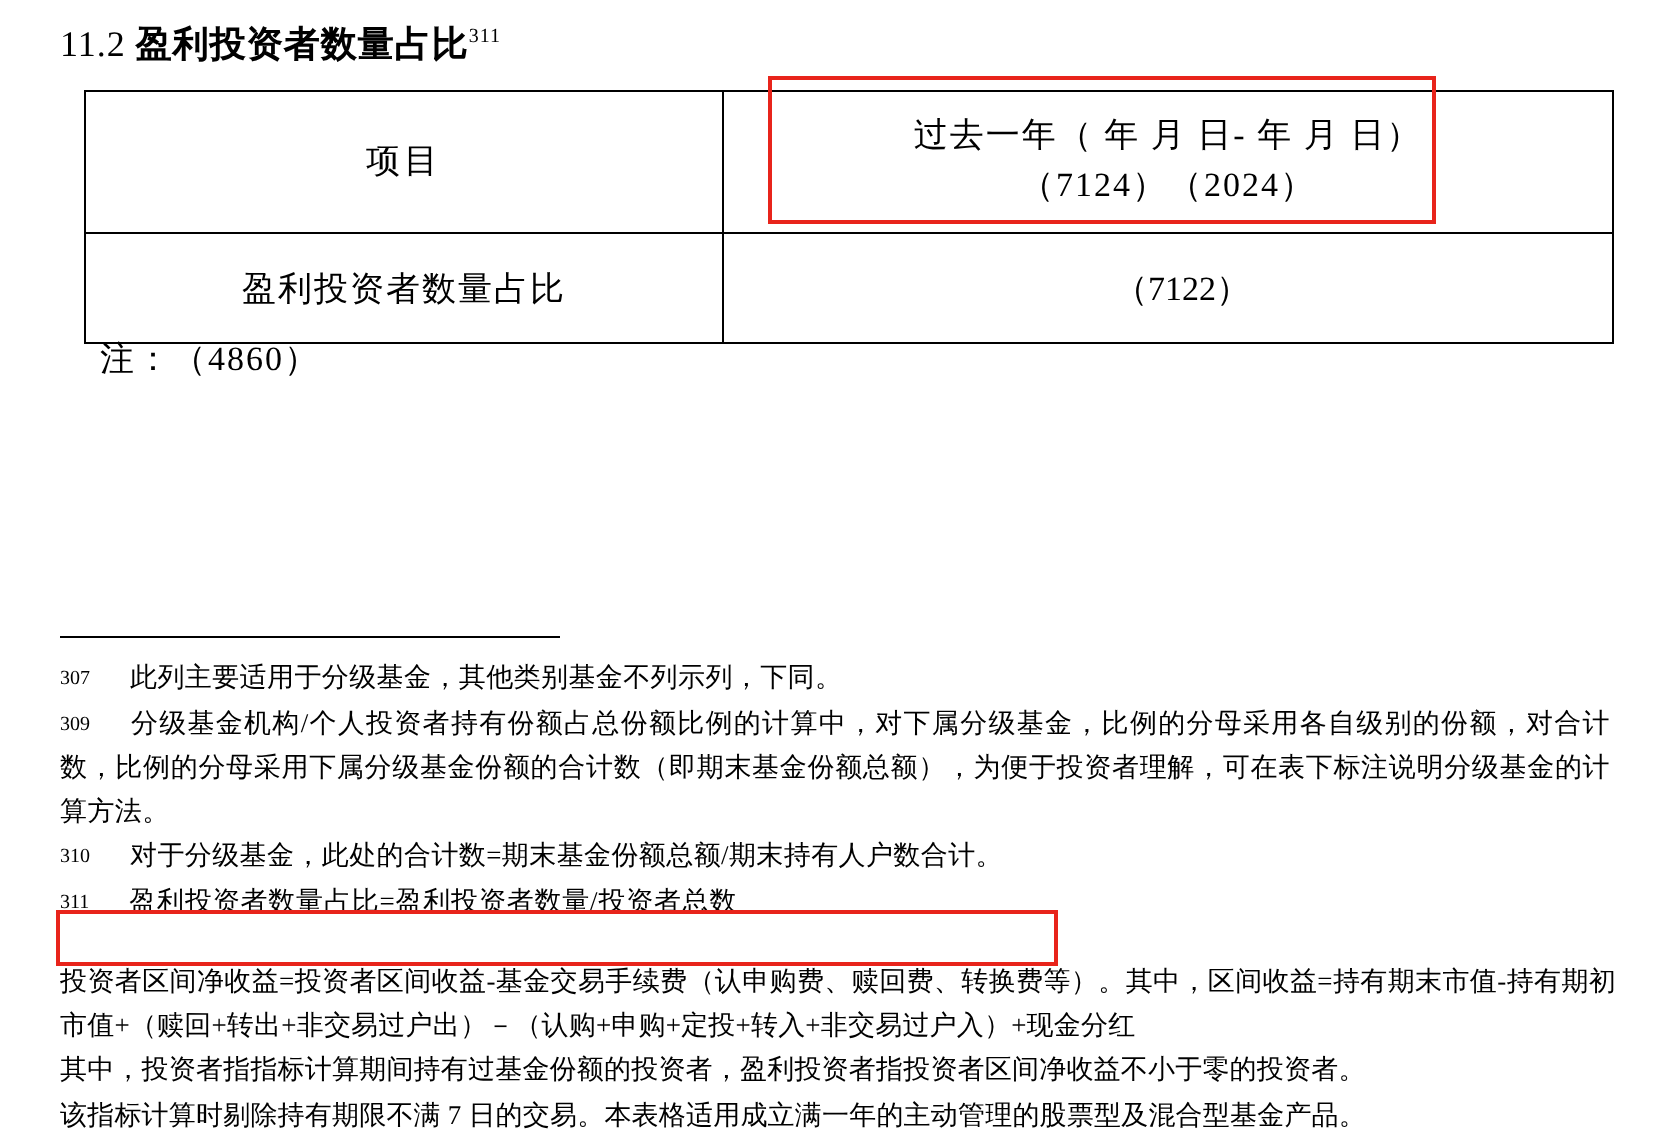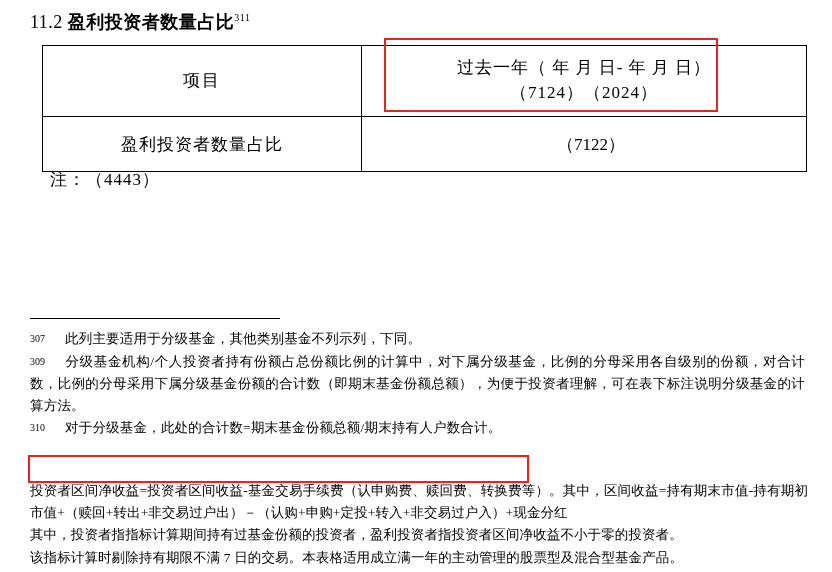--- a/index.html
+++ b/index.html
@@ -171,33 +171,36 @@
     </tr>
     <tr class="row">
       <td class="c1 wide2">盈利投资者数量占比</td>
       <td class="c2" style="text-align:center; padding-left:18px;">（7122）</td>
     </tr>
   </tbody>
     </table>
 
   <div class="redbox" id="redbox-header"></div>
 
-  <div class="note">注：（4443）</div>
+  <div class="note">注：（4860）</div>
 
   <div class="fn-rule"></div>
 
   <div class="footnotes">
     <div class="fn">
       <span class="idx">307</span><span class="txt">此列主要适用于分级基金，其他类别基金不列示列，下同。</span>
     </div>
     <div class="fn">
       <span class="idx">309</span><span class="txt">分级基金机构/个人投资者持有份额占总份额比例的计算中，对下属分级基金，比例的分母采用各自级别的份额，对合计数，比例的分母采用下属分级基金份额的合计数（即期末基金份额总额），为便于投资者理解，可在表下标注说明分级基金的计算方法。</span>
     </div>
     <div class="fn">
       <span class="idx">310</span><span class="txt">对于分级基金，此处的合计数=期末基金份额总额/期末持有人户数合计。</span>
+    </div>
+    <div class="fn fn-highlight">
+      <span class="idx">311</span><span class="txt">盈利投资者数量占比=盈利投资者数量/投资者总数</span>
     </div>
   </div>
 
   <div class="redbox" id="redbox-footnote"></div>
 
   <div class="body-paras">
     <p>投资者区间净收益=投资者区间收益-基金交易手续费（认申购费、赎回费、转换费等）。其中，区间收益=持有期末市值-持有期初市值+（赎回+转出+非交易过户出）－（认购+申购+定投+转入+非交易过户入）+现金分红</p>
     <p>其中，投资者指指标计算期间持有过基金份额的投资者，盈利投资者指投资者区间净收益不小于零的投资者。</p>
     <p>该指标计算时剔除持有期限不满 7 日的交易。本表格适用成立满一年的主动管理的股票型及混合型基金产品。</p>
   </div>

